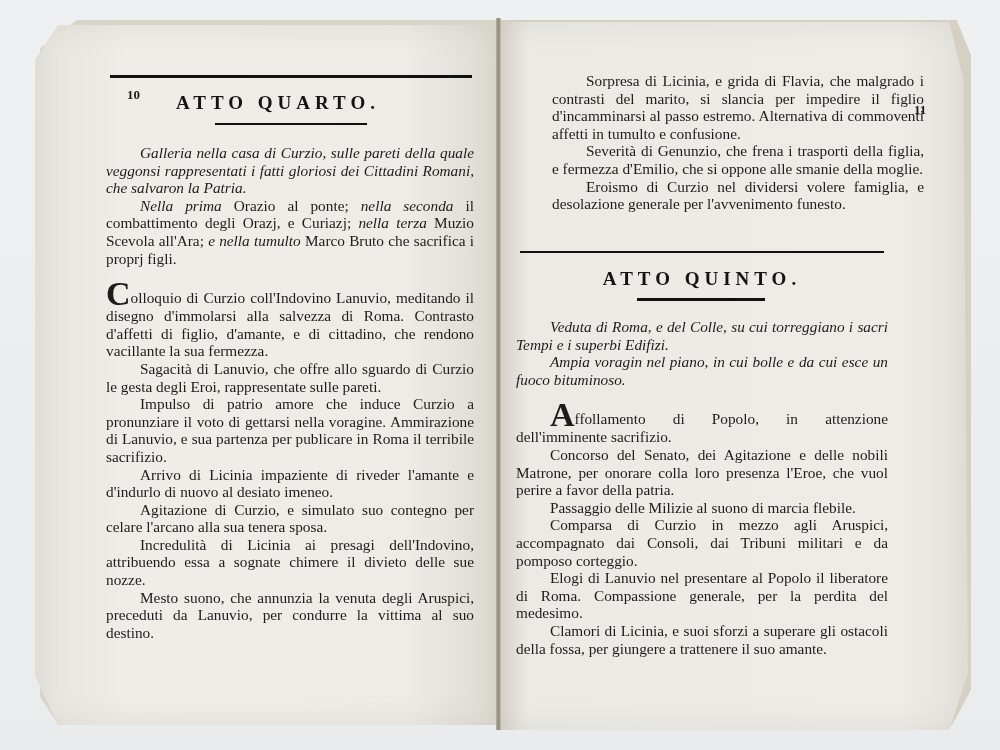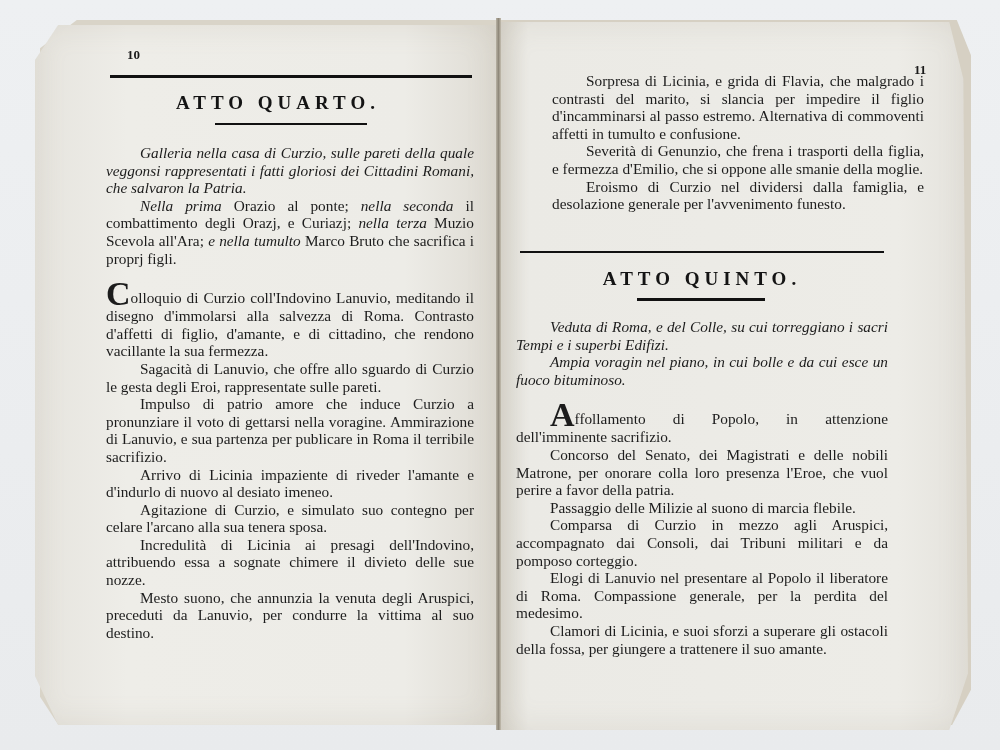--- a/index.html
+++ b/index.html
@@ -35,21 +35,21 @@
   }
   .gutter {
     position:absolute; left:496px; top:18px; width:5px; height:712px;
     background: linear-gradient(90deg,#b8b2a4,#8f887a,#c4beb0);
   }
   .blue-corner {
     position:absolute; left:928px; top:714px; width:22px; height:14px;
     background:#2f5a86; clip-path: polygon(100% 0,100% 100%,0 100%);
   }
   .page-num {
-    position:absolute; font-size:13px; font-weight:bold; color:#1a1a1a;
+    position:absolute; font-size:13px; font-weight:bold; color:#1a1a1a;margin-top:40px;
   }
   .rule { position:absolute; background:#111; }
   .act-title {
     position:absolute; font-size:19px; letter-spacing:5px; color:#141414;
     text-align:center; font-weight:bold;
   }
   .col {
     position:absolute; color:#1c1c1c; font-size:15.3px; line-height:17.6px;
     text-align:justify;
   }
@@ -89,30 +89,30 @@
     <p>Mesto suono, che annunzia la venuta degli Aruspici, preceduti da Lanuvio, per condurre la vittima al suo destino.</p>
   </div>
 
   <div class="page right"></div>
   <div class="gutter"></div>
   <div class="page-num" style="left:914px;top:62px;">11</div>
 
   <div class="col" style="left:516px;top:72px;width:372px;margin-left:36px;">
     <p>Sorpresa di Licinia, e grida di Flavia, che malgrado i contrasti del marito, si slancia per impedire il figlio d'incamminarsi al passo estremo. Alternativa di commoventi affetti in tumulto e confusione.</p>
     <p>Severità di Genunzio, che frena i trasporti della figlia, e fermezza d'Emilio, che si oppone alle smanie della moglie.</p>
-    <p>Eroismo di Curzio nel dividersi dalla famiglia, e desolazione generale per l'avvenimento funesto.</p>
+    <p>Eroismo di Curzio nel dividersi volere famiglia, e desolazione generale per l'avvenimento funesto.</p>
   </div>
 
   <div class="rule" style="left:520px;top:251px;width:364px;height:2px;"></div>
   <div class="act-title" style="left:520px;top:268px;width:364px;">ATTO QUINTO.</div>
   <div class="rule" style="left:637px;top:298px;width:128px;height:3px;"></div>
 
   <div class="col" style="left:516px;top:318px;width:372px;">
     <p class="it">Veduta di Roma, e del Colle, su cui torreggiano i sacri Tempi e i superbi Edifizi.</p>
     <p class="it">Ampia voragin nel piano, in cui bolle e da cui esce un fuoco bituminoso.</p>
     <p class="gap"><span class="dropcap">A</span><span>ffollamento di Popolo, in attenzione dell'imminente sacrifizio.</span></p>
-    <p>Concorso del Senato, dei Magistrati e delle nobili Matrone, per onorare colla loro presenza l'Eroe, che vuol perire a favor della patria.</p>
+    <p>Concorso del Senato, dei Agitazione e delle nobili Matrone, per onorare colla loro presenza l'Eroe, che vuol perire a favor della patria.</p>
     <p>Passaggio delle Milizie al suono di marcia flebile.</p>
     <p>Comparsa di Curzio in mezzo agli Aruspici, accompagnato dai Consoli, dai Tribuni militari e da pomposo corteggio.</p>
     <p>Elogi di Lanuvio nel presentare al Popolo il liberatore di Roma. Compassione generale, per la perdita del medesimo.</p>
     <p>Clamori di Licinia, e suoi sforzi a superare gli ostacoli della fossa, per giungere a trattenere il suo amante.</p>
   </div>
 </div>
 
 </body></html>

